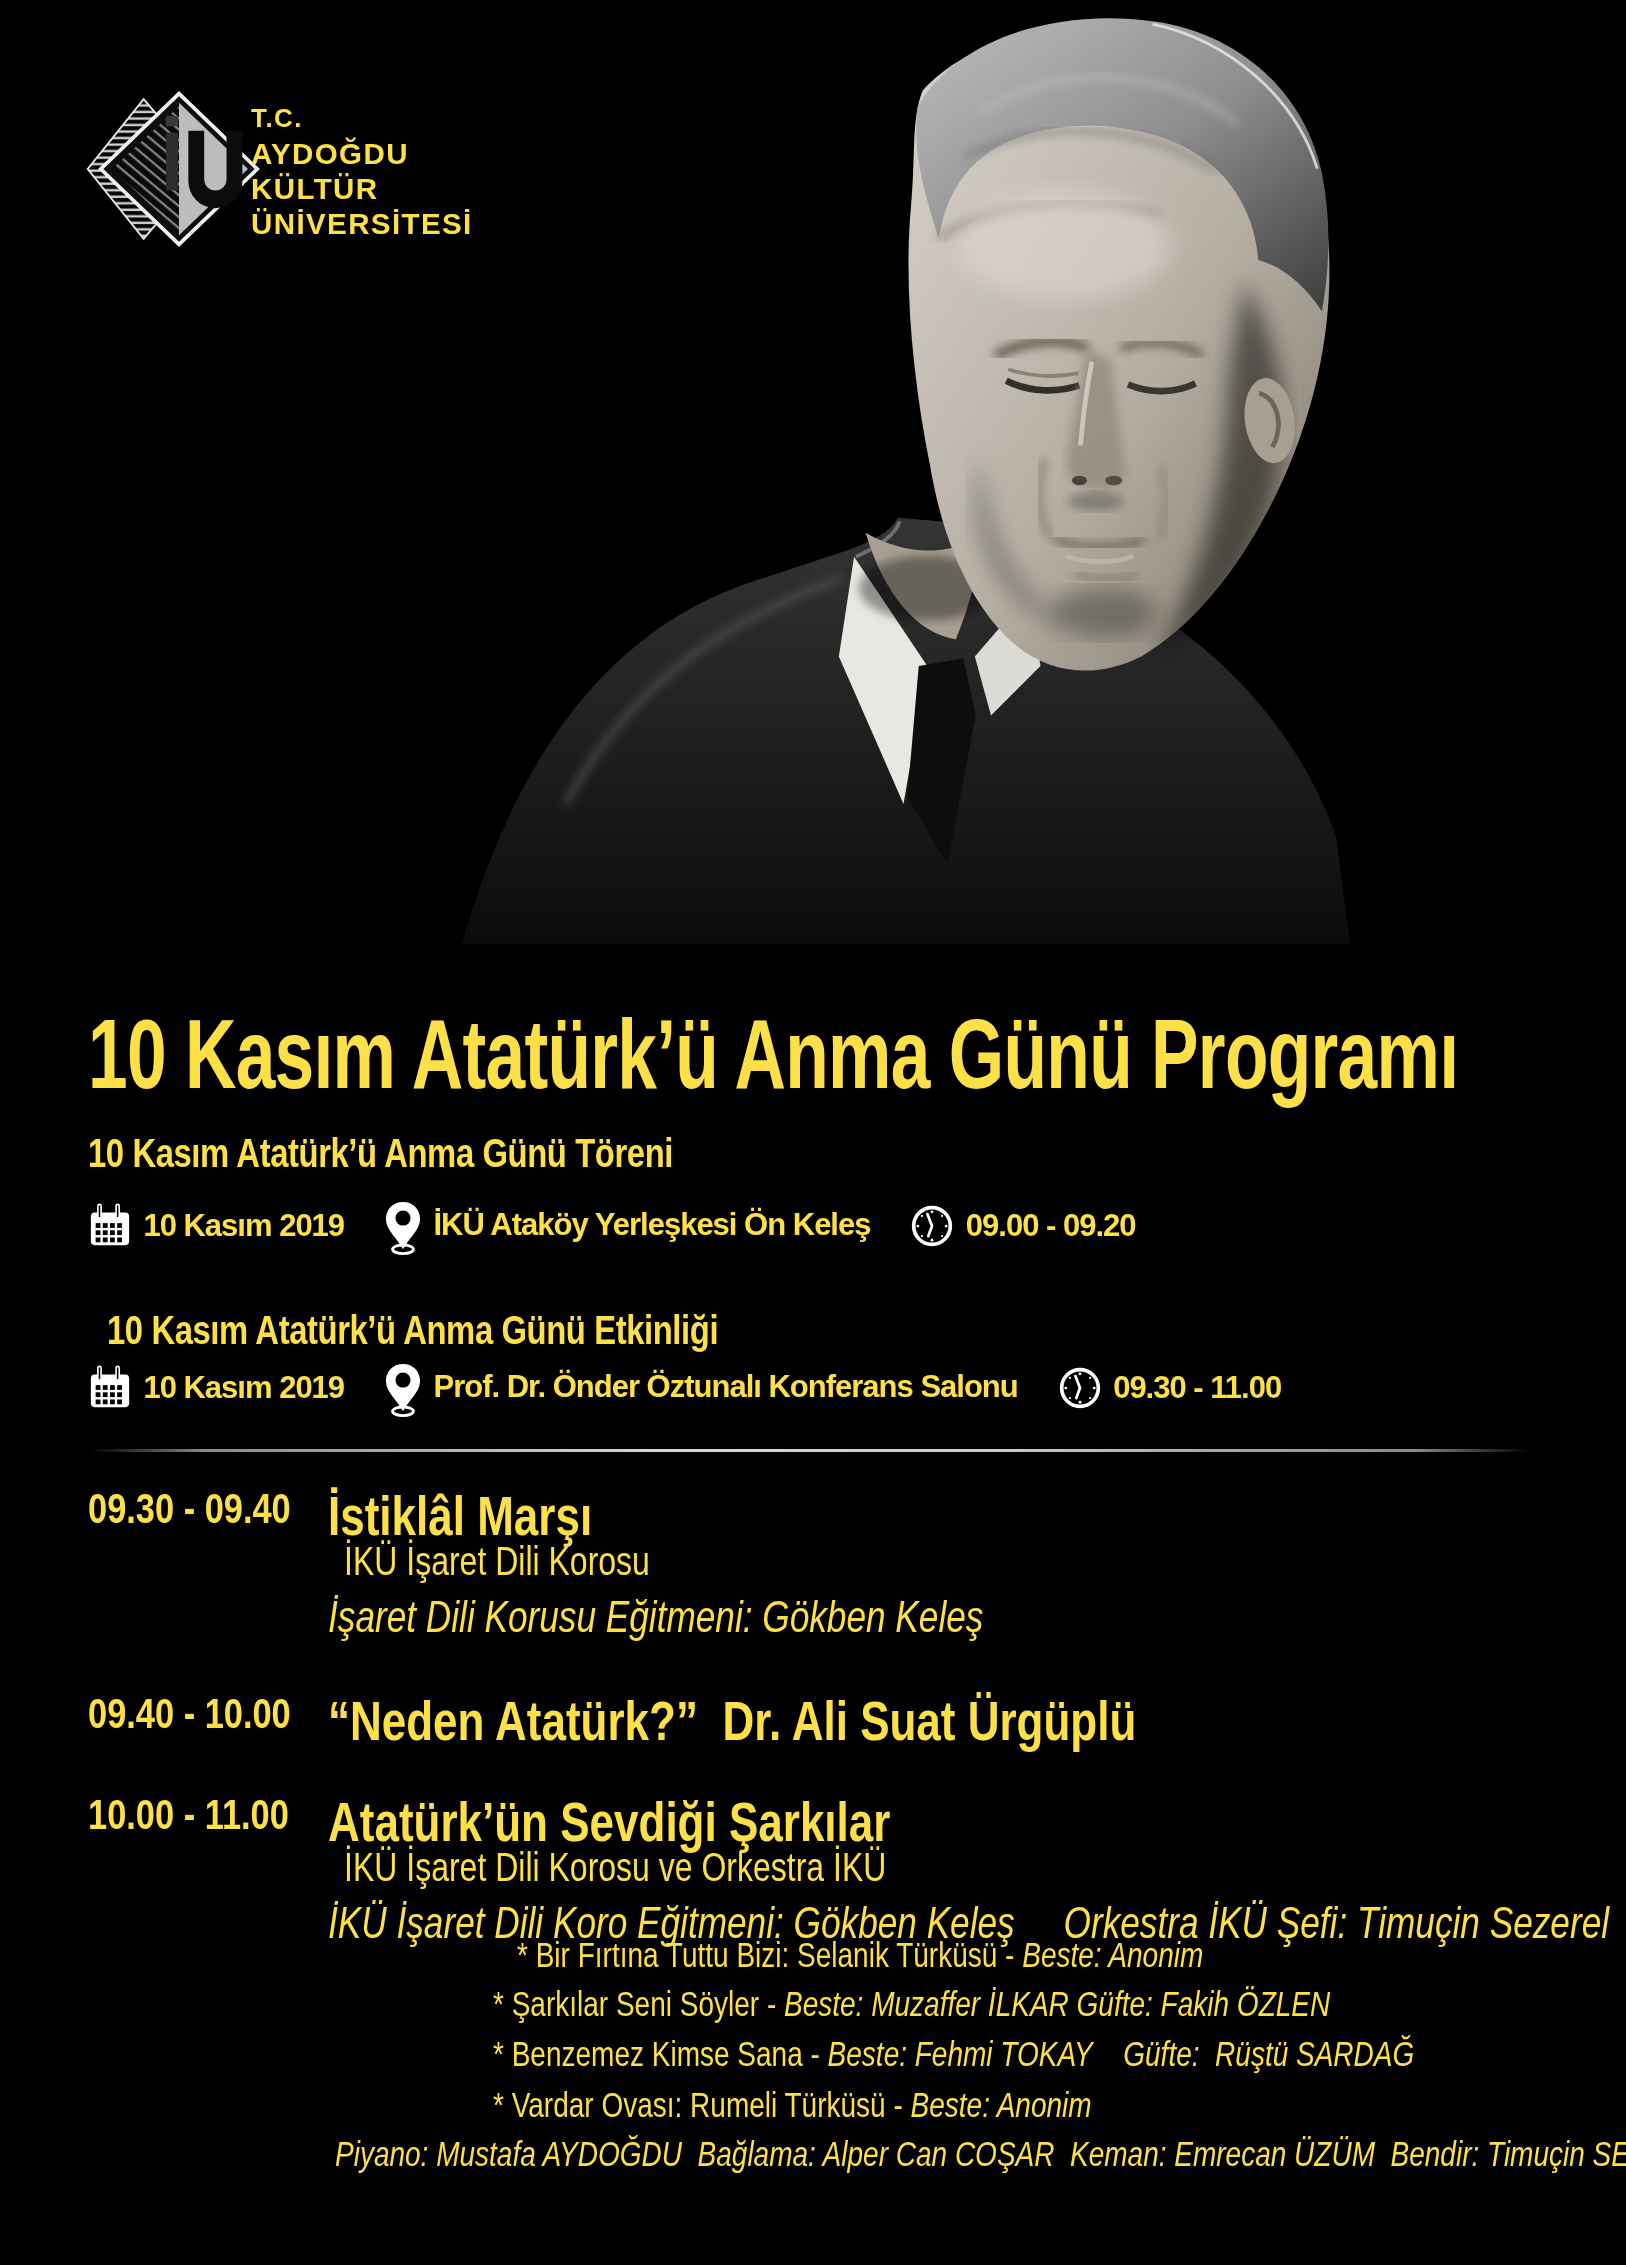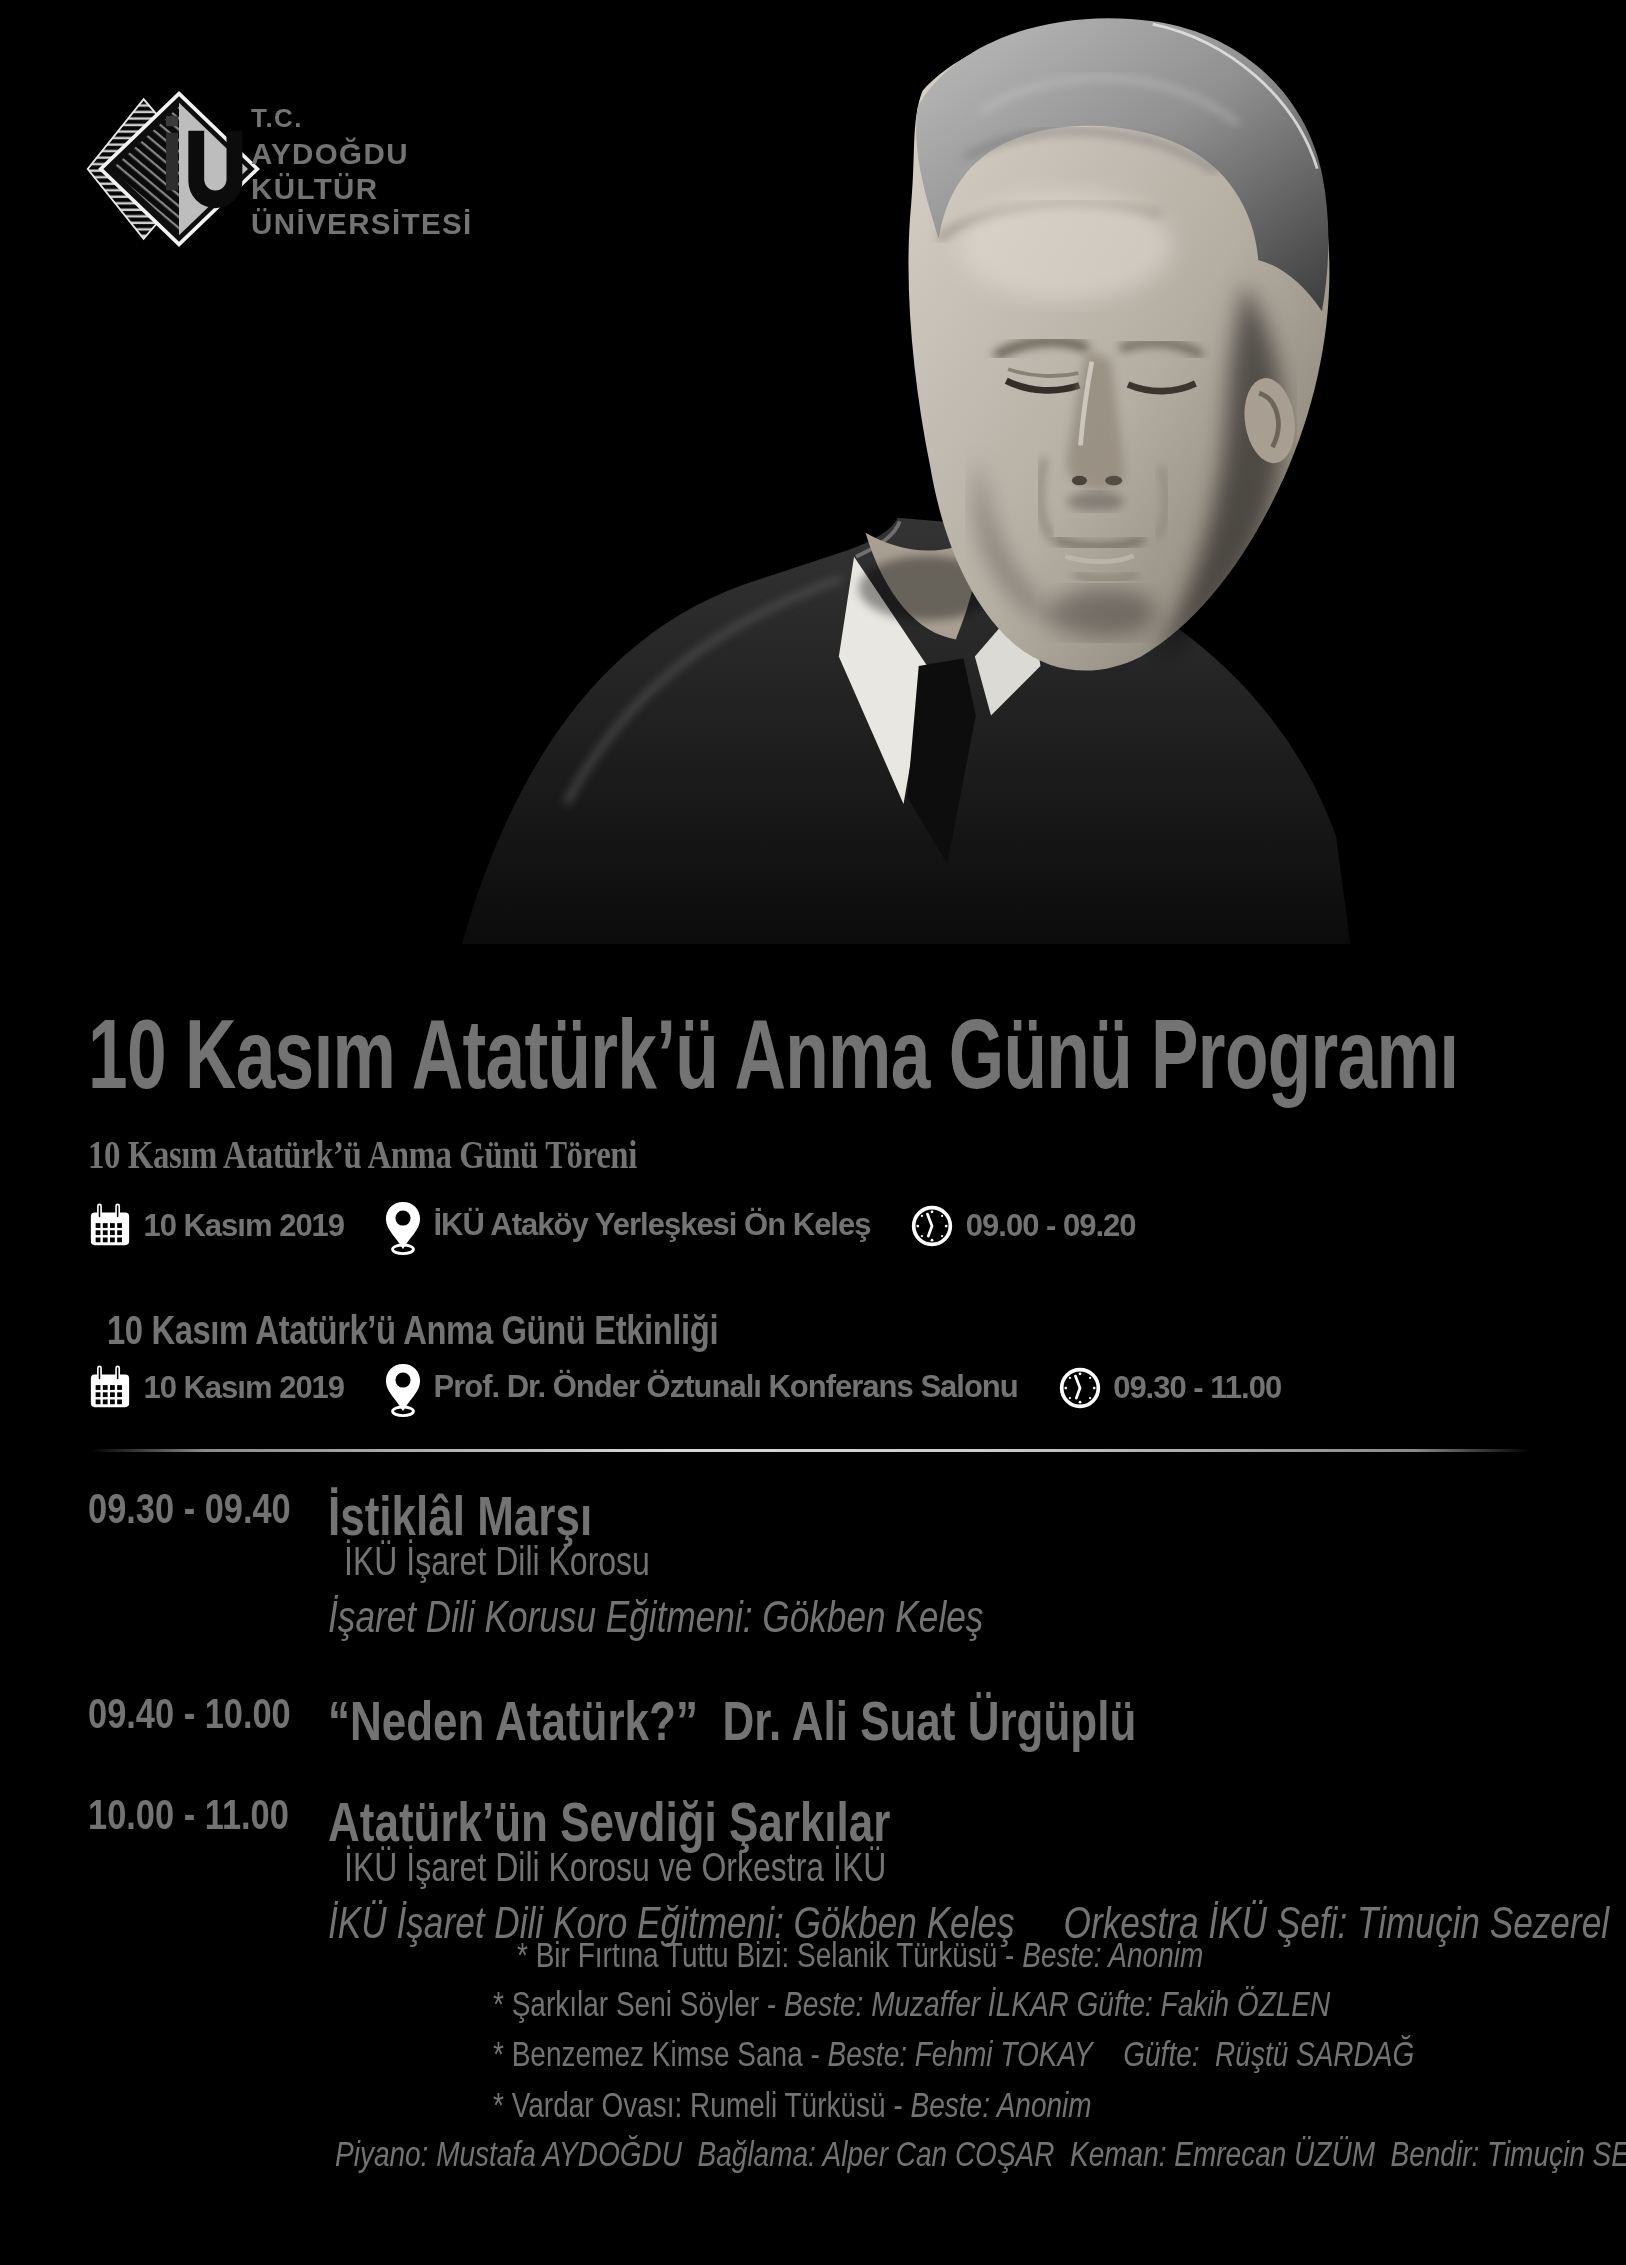--- a/index.html
+++ b/index.html
@@ -1,18 +1,18 @@
 <!DOCTYPE html>
 <html style="font-size:15px"><head>
 <meta charset="utf-8">
 <style>
   html,body{margin:0;padding:0;background:#000;}
   .poster{
     position:relative;width:1626px;height:2266px;background:#000;overflow:hidden;
-    font-family:"Liberation Sans","DejaVu Sans",sans-serif;color:#737373;
+    font-family:"Liberation Sans","DejaVu Sans",sans-serif;color:#fde047;
   }
   .abs{position:absolute;}
   
   .cx{display:inline-block;transform:scaleX(.8);transform-origin:0 60%;white-space:pre;}
   .cxt{display:inline-block;transform:scaleX(.72);transform-origin:0 60%;white-space:pre;}
   .pre{white-space:pre;}
 
   
   .brand-logo{left:84px;top:89px;width:177px;height:160px;}
   .brand-text{left:251px;top:101px;line-height:35px;letter-spacing:1.4px;font-weight:bold;}
@@ -20,21 +20,21 @@
   .brand-text .bl{font-size:29.5px;}
 
   
   .portrait{left:409px;top:0;width:951px;height:944px;}
 
   
   .main-title{left:88px;top:997px;margin:0;font-size:99px;font-weight:bold;letter-spacing:-1px;}
 
   
   .ev-head{font-size:41px;font-weight:bold;letter-spacing:-0.5px;}
-  .ev1-head{left:88px;top:1130px;font-family:Liberation Serif, serif;}
+  .ev1-head{left:88px;top:1130px;}
   .ev2-head{left:88px;top:1307px;margin-left:19px;}
   .ev-row{left:88px;height:59px;display:flex;align-items:center;gap:40px;}
   .ev1-row{top:1196px;}
   .ev2-row{top:1358px;}
   .ev-item{display:flex;align-items:center;gap:11.4px;}
   .ev-item .txt{font-size:31px;font-weight:bold;letter-spacing:-1px;white-space:pre;}
   .icon-cal{width:44px;height:46px;}
   .icon-pin{width:38px;height:55px;margin-top:3.8px;}
   .icon-clk{width:44px;height:44px;}
 

